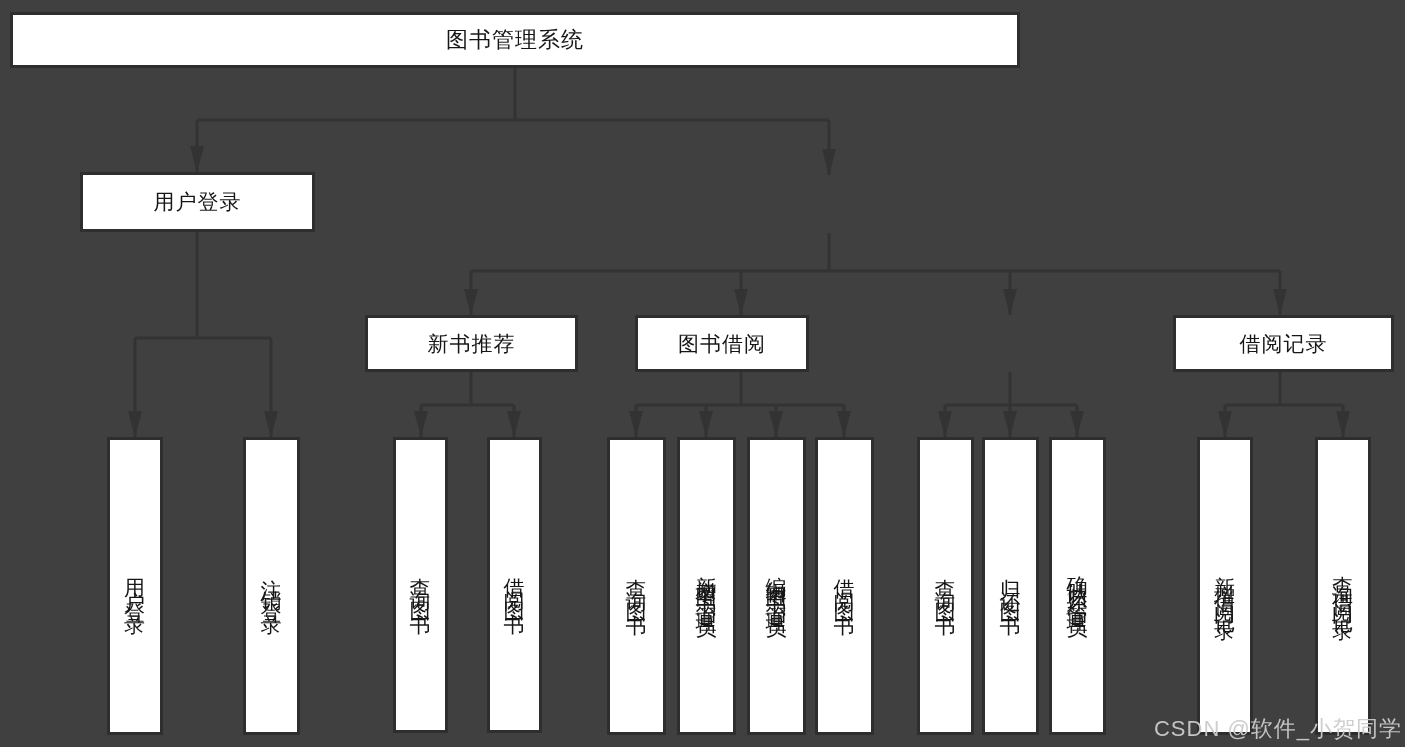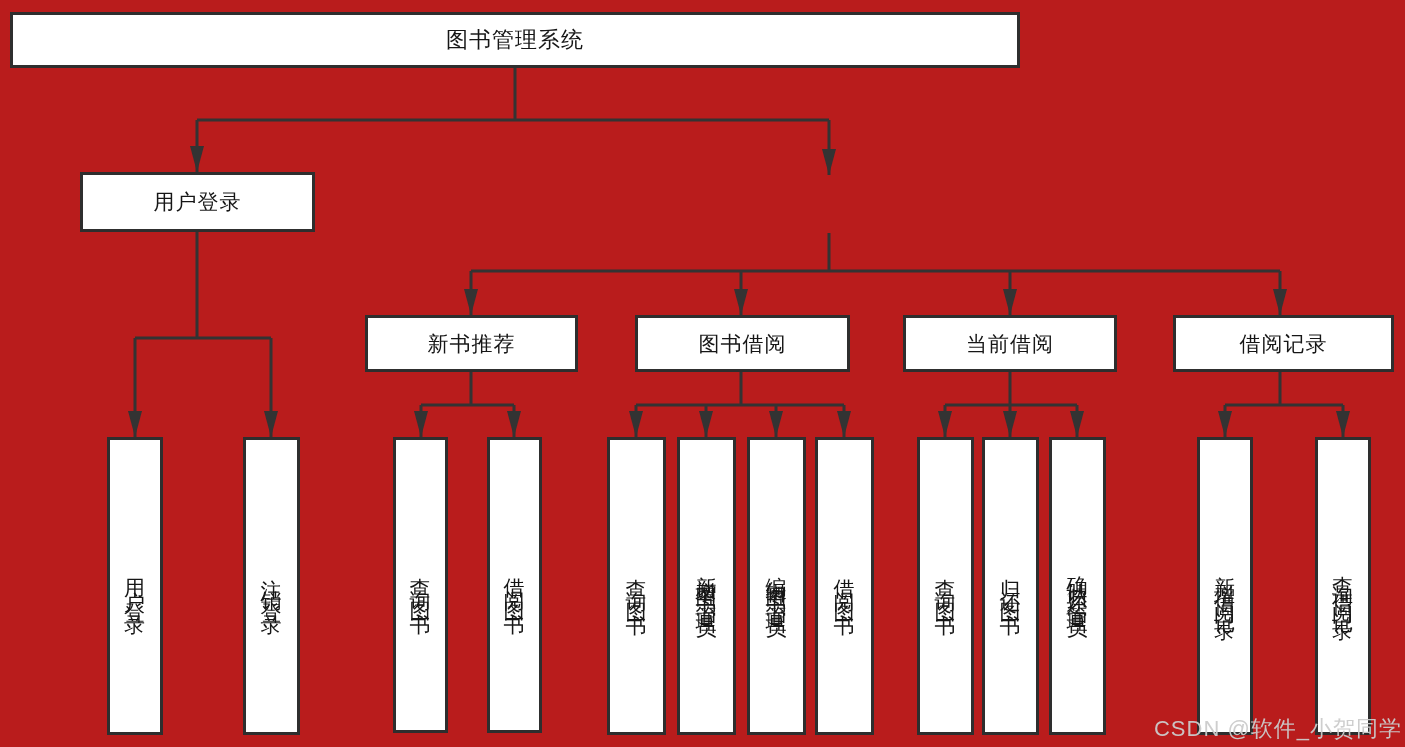--- a/index.html
+++ b/index.html
@@ -5,21 +5,21 @@
   html, body {
     margin: 0;
     padding: 0;
     background: #ffffff;
     font-family: "Liberation Sans", sans-serif;
   }
   .canvas {
     position: relative;
     width: 1405px;
     height: 747px;
-    background: #b91c1c;
+    background: #404040;
     overflow: hidden;
   }
   .connectors {
     position: absolute;
     left: 0;
     top: 0;
     pointer-events: none;
   }
   .hbox, .vbox {
     position: absolute;
@@ -110,25 +110,22 @@
     <span>图书管理系统</span>
   </div>
 
   <div class="hbox" style="left:80px; top:172px; width:235px; height:60px;">
     <span>用户登录</span>
   </div>
 
   <div class="hbox" style="left:365px; top:315px; width:213px; height:57px;">
     <span>新书推荐</span>
   </div>
-  <div class="hbox" style="left:635px; top:315px; width:215px; height:57px;">
+  <div class="hbox" style="left:635px; top:315px; width:174px; height:57px;">
     <span>图书借阅</span>
-  </div>
-  <div class="hbox" style="left:903px; top:315px; width:214px; height:57px;">
-    <span>当前借阅</span>
   </div>
   <div class="hbox" style="left:1173px; top:315px; width:221px; height:57px;">
     <span>借阅记录</span>
   </div>
 
   <div class="vbox" style="left:107px; top:437px; width:56px; height:298px;">
     <span class="ls4">用户登录</span>
   </div>
   <div class="vbox" style="left:243px; top:437px; width:57px; height:298px;">
     <span class="ls4">注销登录</span>

